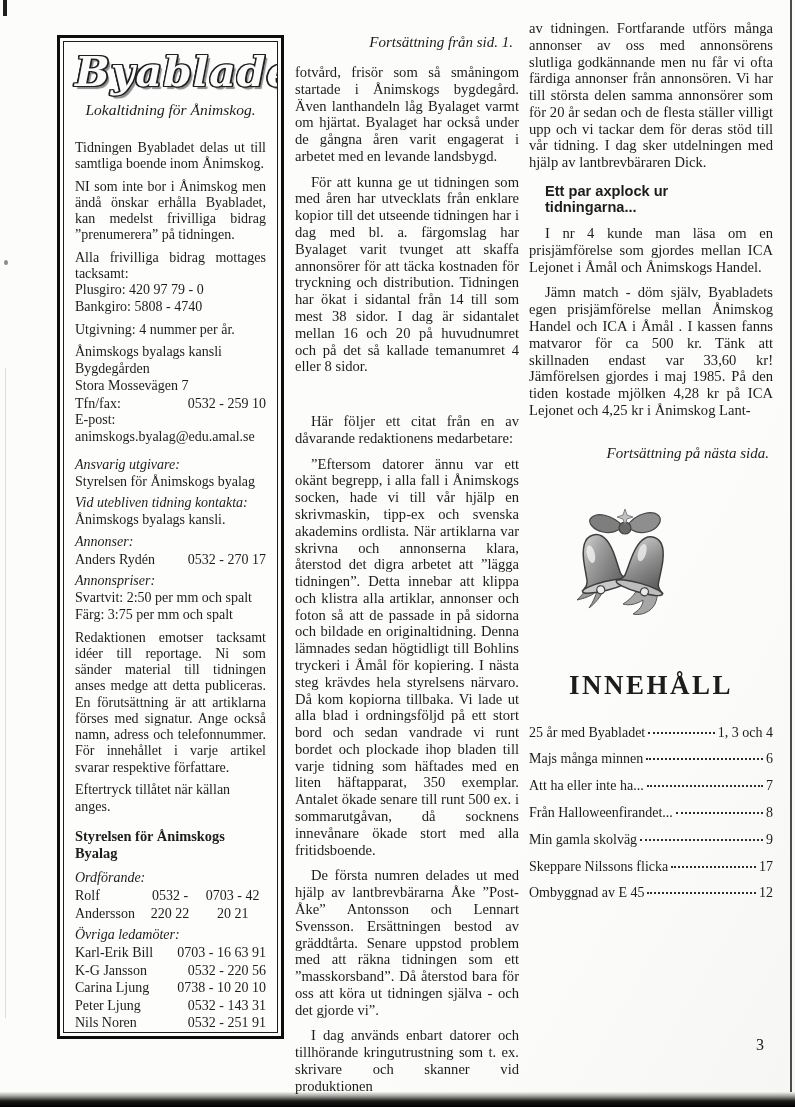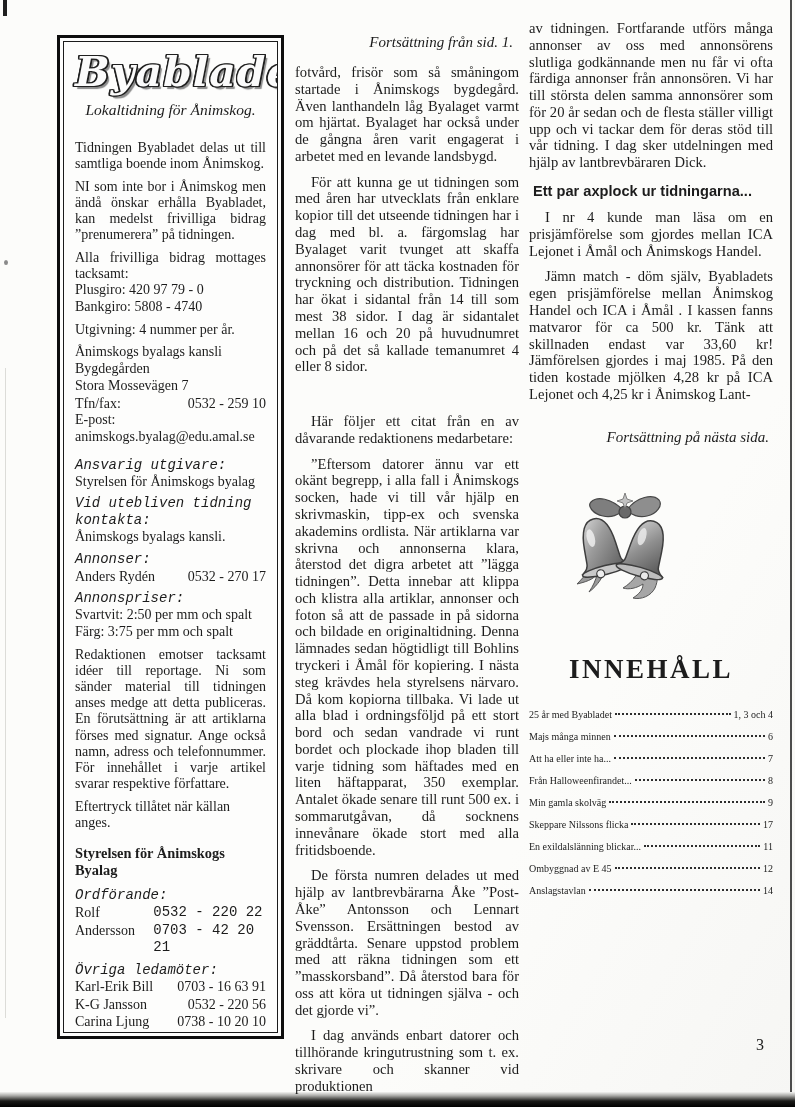--- a/index.html
+++ b/index.html
@@ -27,38 +27,38 @@
     display:flex; flex-direction:column; overflow:hidden; }
   .logo { text-align:center; font-family:"DejaVu Serif", serif; font-style:italic; font-weight:bold;
     font-size:41px; line-height:1.1; color:#fbfbfb; letter-spacing:1px; margin:0 0 6px;
     text-shadow:-1.4px -1.4px 0 #202020, 1.4px -1.4px 0 #202020, -1.4px 1.4px 0 #202020,
       1.4px 1.4px 0 #202020, -1.4px 0 0 #202020, 1.4px 0 0 #202020, 0 -1.4px 0 #202020,
       0 1.4px 0 #202020, 3px 3px 1px #8a8a8a; }
   .tagline { text-align:center; font-style:italic; font-size:15.5px; margin-bottom:21px; }
   .ib-p { font-size:14px; line-height:1.16; text-align:justify; margin-bottom:6px; }
   .ib-block { margin-bottom:6px; }
   .ib-line { font-size:14px; line-height:1.2; }
-  .ib-label { font-style:italic; font-size:14px; line-height:1.2; margin-top:5px;font-family:Liberation Mono, monospace; }
+  .ib-label { font-style:italic; font-size:14px; line-height:1.2; margin-top:5px; }
   .phone-row { display:flex; justify-content:space-between; font-size:14px; line-height:1.25; }
-  .phone-stack { display:flex; flex-direction:column; text-align:left;font-family:Liberation Mono, monospace; }
+  .phone-stack { display:flex; flex-direction:row; text-align:center; }
   .bold-h { font-weight:bold; font-size:14.4px; margin:7px 0 3px; }
 
   
   .col-mid { position:absolute; left:295px; top:34px; width:224px; }
   .col-right { position:absolute; left:529px; top:20px; width:244px; }
   .cont-from { font-style:italic; font-size:15px; text-align:right; padding-right:6px; margin-bottom:13px; }
   .para { font-size:14.6px; line-height:1.15; text-align:justify; margin-bottom:9px; }
   .indent { text-indent:16px; }
   .big-gap { margin-top:38px; }
-  .axplock { font-family:"Liberation Sans", sans-serif; font-weight:bold; font-size:14.6px; margin:12px 4px 10px; }
+  .axplock { font-family:"Liberation Sans", sans-serif; font-weight:bold; font-size:14.6px; margin:12px 16px 10px; }
   .cont-next { font-style:italic; font-size:15px; text-align:right; padding-right:4px; margin-top:26px; }
   .bells-wrap { margin:42px 0 0 34px; width:130px; height:120px; }
 
   .innehall-title { font-weight:bold; font-size:27px; letter-spacing:2.5px; text-align:center; margin:46px 0 24px; }
-  .toc-row { display:flex; align-items:baseline; font-size:10px; margin-bottom:10px; line-height:1.2; }
+  .toc-row { display:flex; align-items:baseline; font-size:14px; margin-bottom:10px; line-height:1.2; }
   .toc-title { white-space:nowrap; }
   .toc-leader { flex:1; margin:0 3px; border-bottom:2px dotted #2d2d2d; transform:translateY(-3px); min-width:12px; }
   .toc-page { white-space:nowrap; }
 
   .pagenum { position:absolute; left:756px; top:1036px; font-size:16px; }
 </style>
 </head>
 <body>
 
 <div class="sheet">
@@ -234,30 +234,20 @@
       <span class="toc-title">Min gamla skolväg</span>
       <span class="toc-leader"></span>
       <span class="toc-page">9</span>
     </div>
     <div class="toc-row">
       <span class="toc-title">Skeppare Nilssons flicka</span>
       <span class="toc-leader"></span>
       <span class="toc-page">17</span>
     </div>
     <div class="toc-row">
-      <span class="toc-title">En exildalslänning blickar...</span>
-      <span class="toc-leader"></span>
-      <span class="toc-page">11</span>
-    </div>
-    <div class="toc-row">
       <span class="toc-title">Ombyggnad av E 45</span>
       <span class="toc-leader"></span>
       <span class="toc-page">12</span>
-    </div>
-    <div class="toc-row">
-      <span class="toc-title">Anslagstavlan</span>
-      <span class="toc-leader"></span>
-      <span class="toc-page">14</span>
     </div>
   </div>
 
   <div class="pagenum">3</div>
 </div>
 
 </body></html>

